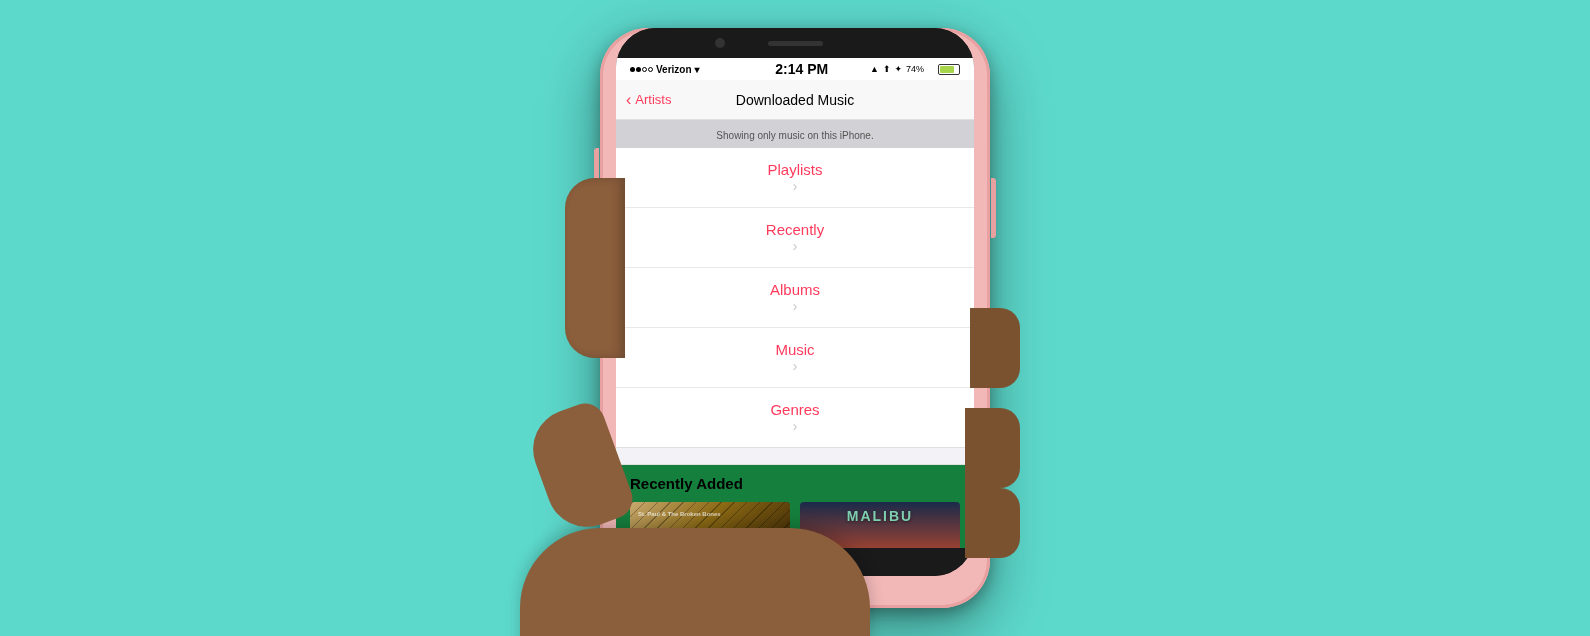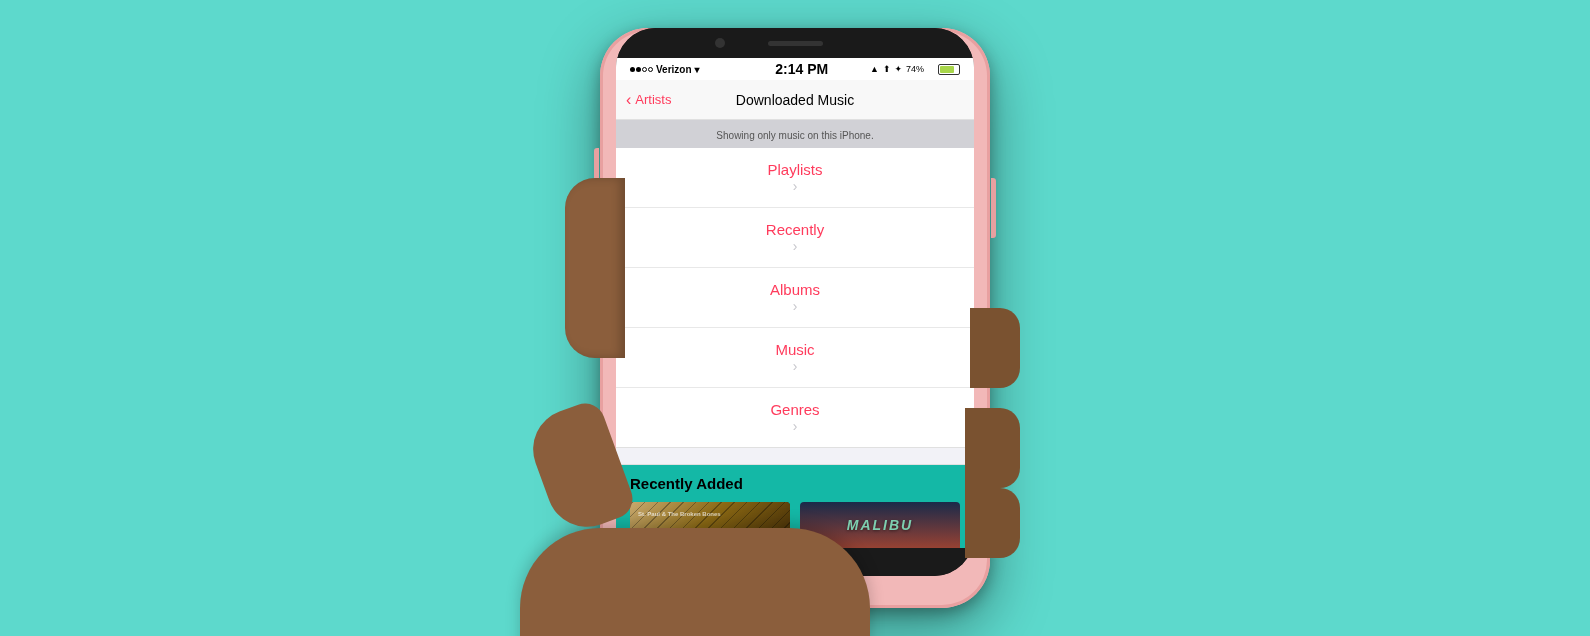--- a/index.html
+++ b/index.html
@@ -276,21 +276,21 @@
     
     .section-separator {
       height: 18px;
       background: #f2f2f7;
       border-top: 1px solid #e0e0e0;
       border-bottom: 1px solid #e0e0e0;
     }
 
     
     .recently-added {
-      background: #14b8a6;
+      background: #15803d;
       padding: 10px 14px;
       flex: 1;
       overflow: hidden;
     }
 
     .section-title {
       font-size: 15px;
       font-weight: 700;
       color: #000;
       margin-bottom: 10px;
@@ -364,23 +364,22 @@
       justify-content: center;
       position: relative;
       overflow: hidden;
     }
 
     .album-art-2-title {
       font-size: 14px;
       font-weight: 900;
       color: #7ecfb0;
       letter-spacing: 2px;
-      margin-top: 15px;
+      margin-top: 6px;
       text-shadow: 0 1px 3px rgba(0,0,0,0.5);
-      font-style: italic;
     }
 
     .album-art-2-ground {
       position: absolute;
       bottom: 0;
       left: 0; right: 0;
       height: 45%;
       background: linear-gradient(180deg, #8b4520 0%, #5a2d10 100%);
     }
 

